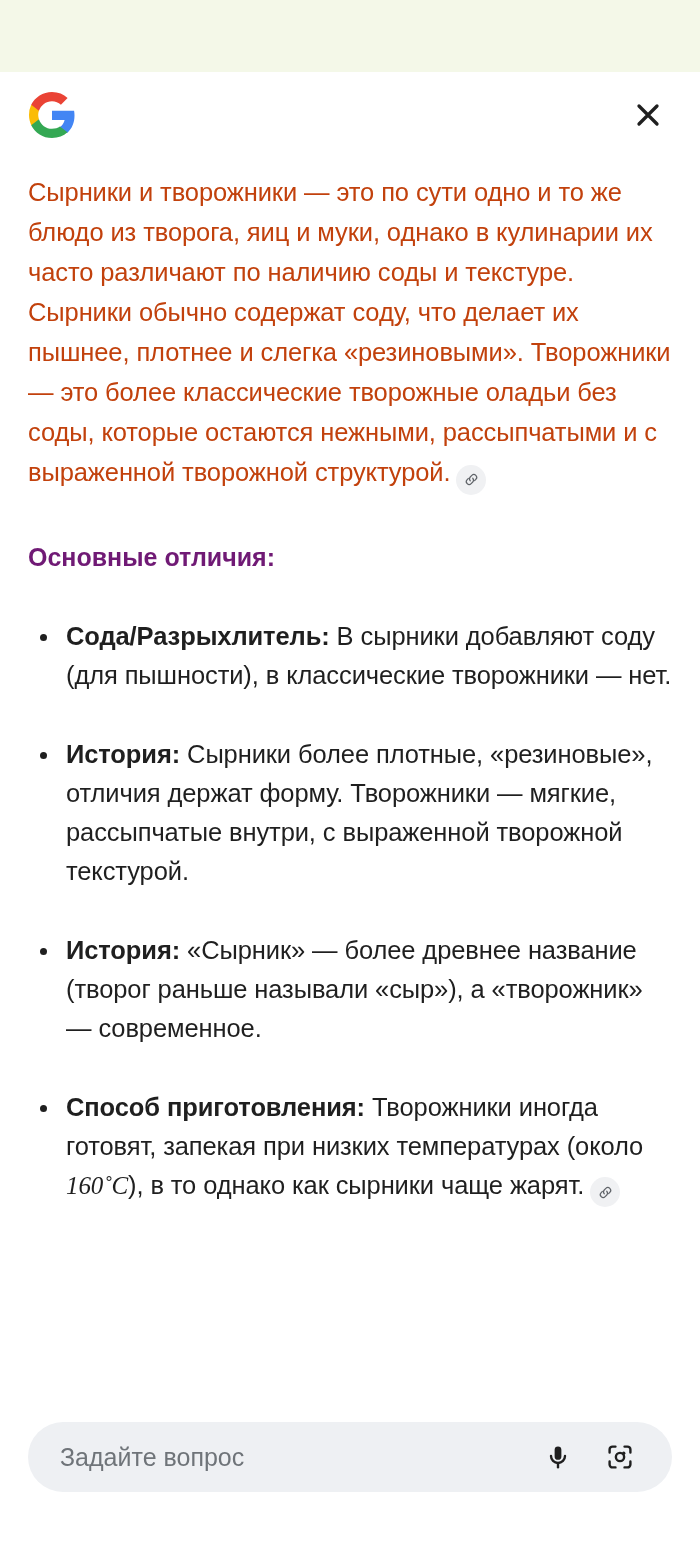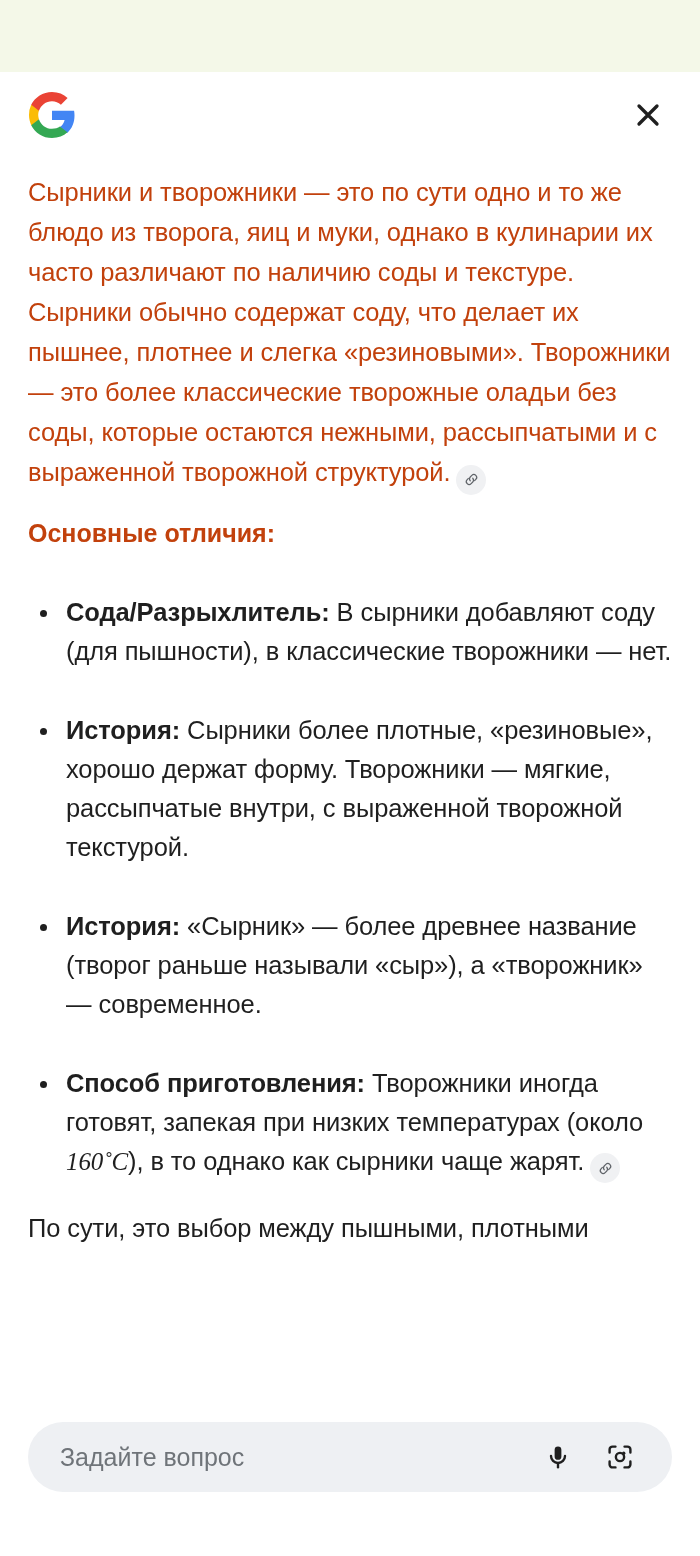--- a/index.html
+++ b/index.html
@@ -67,22 +67,22 @@
     line-height: 40px;
     color: #c2410c;
     margin: 14px 0 0 0;
     letter-spacing: -0.1px;
   }
 
   .section-title {
     font-size: 25px;
     line-height: 40px;
     font-weight: bold;
-    color: #c2410c;
-    margin: 18px 0 0 0;
+    color: #701a75;
+    margin: 42px 0 0 0;
   }
 
   ul.bullets {
     list-style: none;
     margin: 22px 0 0 0;
     padding: 0;
   }
   ul.bullets > li {
     position: relative;
     padding-left: 38px;
@@ -224,38 +224,37 @@
 
     <h2 class="section-title">Основные отличия:</h2>
 
     <ul class="bullets">
       <li>
         <b>Сода/Разрыхлитель:</b>
         <span>В сырники добавляют соду (для пышности), в классические творожники — нет.</span>
       </li>
       <li>
         <b>История:</b>
-        <span>Сырники более плотные, «резиновые», хорошо держат форму. Творожники — мягкие, рассыпчатые внутри, с выраженной творожной текстурой.</span>
+        <span>Сырники более плотные, «резиновые», отличия держат форму. Творожники — мягкие, рассыпчатые внутри, с выраженной творожной текстурой.</span>
       </li>
       <li>
         <b>История:</b>
         <span>«Сырник» — более древнее название (творог раньше называли «сыр»), а «творожник» — современное.</span>
       </li>
       <li>
         <b>Способ приготовления:</b>
         <span>Творожники иногда готовят, запекая при низких температурах (около </span><span class="math">160˚C</span><span>), в то однако как сырники чаще жарят.</span><span class="cite">
             <svg width="15" height="15" viewBox="0 0 24 24" aria-hidden="true">
               <path d="M10 14a4.5 4.5 0 0 1 0-6l2.5-2.5a4.5 4.5 0 0 1 6.4 6.4L17 13.8" stroke="#5f6368" stroke-width="1.9" fill="none" stroke-linecap="round"></path>
               <path d="M14 10a4.5 4.5 0 0 1 0 6L11.5 18.5a4.5 4.5 0 0 1-6.4-6.4L7 10.2" stroke="#5f6368" stroke-width="1.9" fill="none" stroke-linecap="round"></path>
             </svg>
           </span>
       </li>
     </ul>
 
-    <p class="closing">По сути, это выбор между пышными, плотными</p>
   </div>
 
   <div class="fade"></div>
 
   <div class="composer-wrap">
     <div class="composer">
       <input class="composer-input" type="text" value="" placeholder="Задайте вопрос" style="">
       <div class="mic-btn">
         <svg width="30" height="30" viewBox="0 0 24 24" aria-hidden="true">
           <path d="M12 3.5a2.7 2.7 0 0 1 2.7 2.7v5.3a2.7 2.7 0 0 1-5.4 0V6.2A2.7 2.7 0 0 1 12 3.5z" fill="#1f1f1f"></path>

